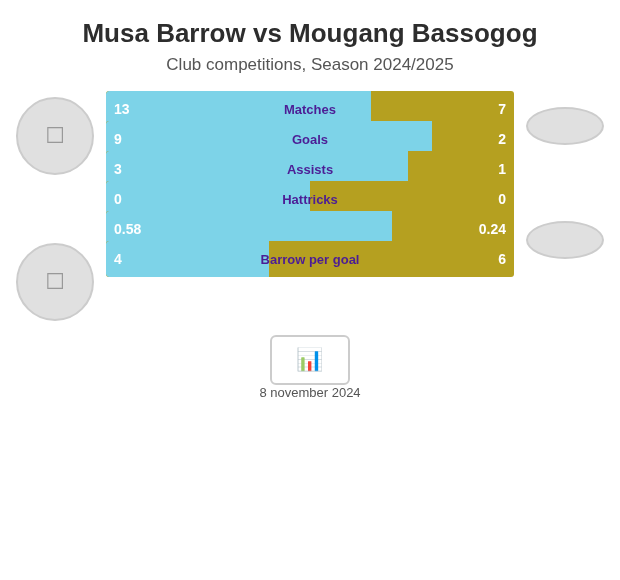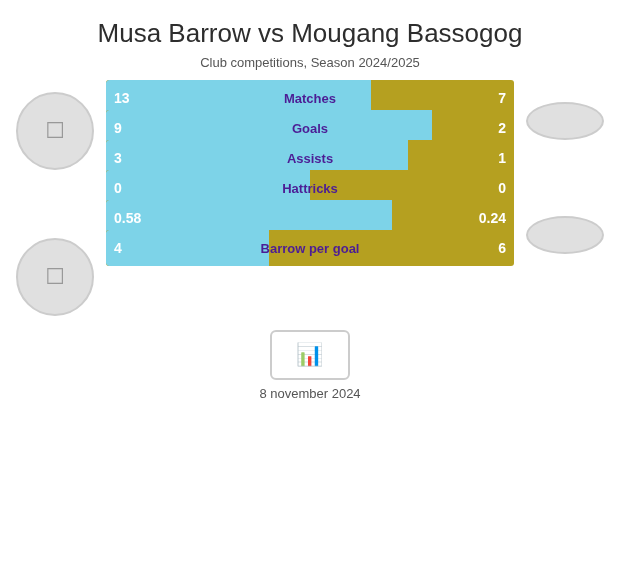--- a/index.html
+++ b/index.html
@@ -15,29 +15,29 @@
       width: 620px;
       height: 580px;
       background: #fff;
       display: flex;
       flex-direction: column;
       align-items: center;
     }
 
     .title {
       font-size: 26px;
-      font-weight: normal;
+      font-weight: bold;
       color: #2d2d2d;
       text-align: center;
       margin-top: 18px;
       line-height: 1.2;
     }
 
     .subtitle {
-      font-size: 13px;
+      font-size: 17px;
       color: #555;
       text-align: center;
       margin-top: 6px;
       margin-bottom: 14px;
     }
 
     .main-content {
       display: flex;
       flex-direction: row;
       align-items: flex-start;
@@ -90,21 +90,21 @@
     .stats-container {
       flex: 1;
       display: flex;
       flex-direction: column;
       gap: 6px;
       margin-top: 8px;
     }
 
     .stat-row {
       display: flex;
-      align-items: flex-end;
+      align-items: center;
       height: 24px;
       position: relative;
     }
 
     .stat-bar-bg {
       flex: 1;
       height: 36px;
       background: #b5a020;
       border-radius: 3px;
       display: flex;
@@ -180,21 +180,21 @@
     }
 
     .logo-text span {
       color: #d4a800;
     }
 
     .date-text {
       text-align: center;
       font-size: 13px;
       color: #555;
-      margin-top: 6px;
+      margin-top: 0;
     }
   </style>
 </head>
 <body>
 
 <div class="page-wrapper">
 
   <div class="title">Musa Barrow vs Mougang Bassogog</div>
   <div class="subtitle">Club competitions, Season 2024/2025</div>
 

